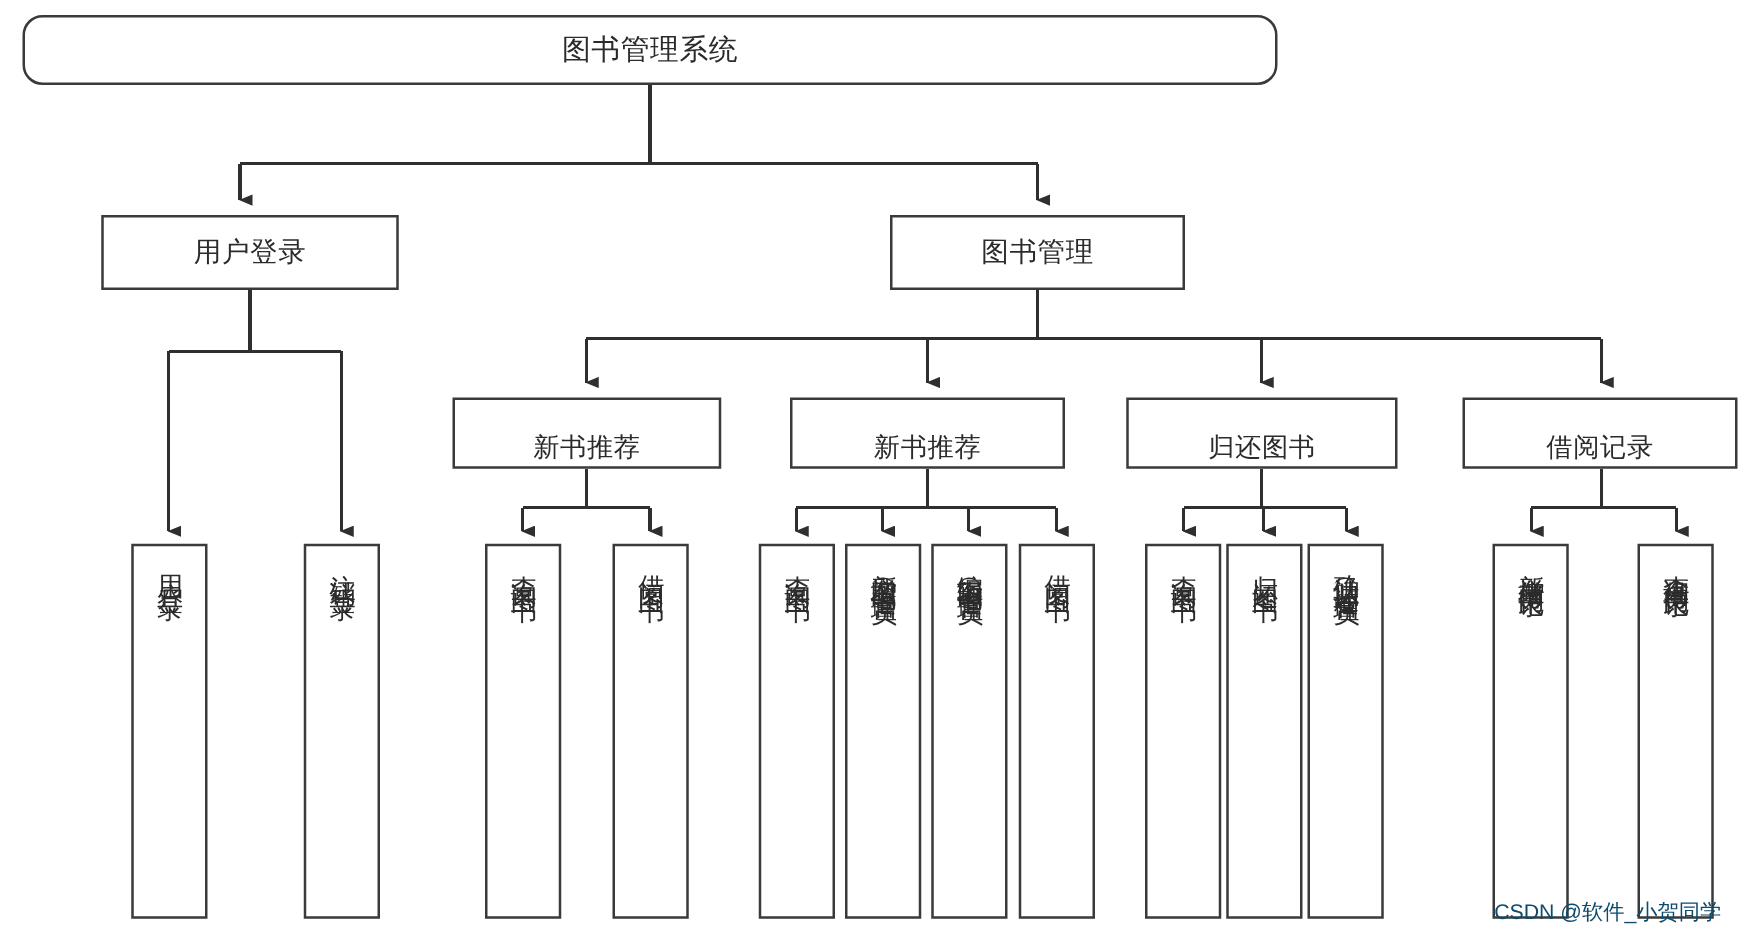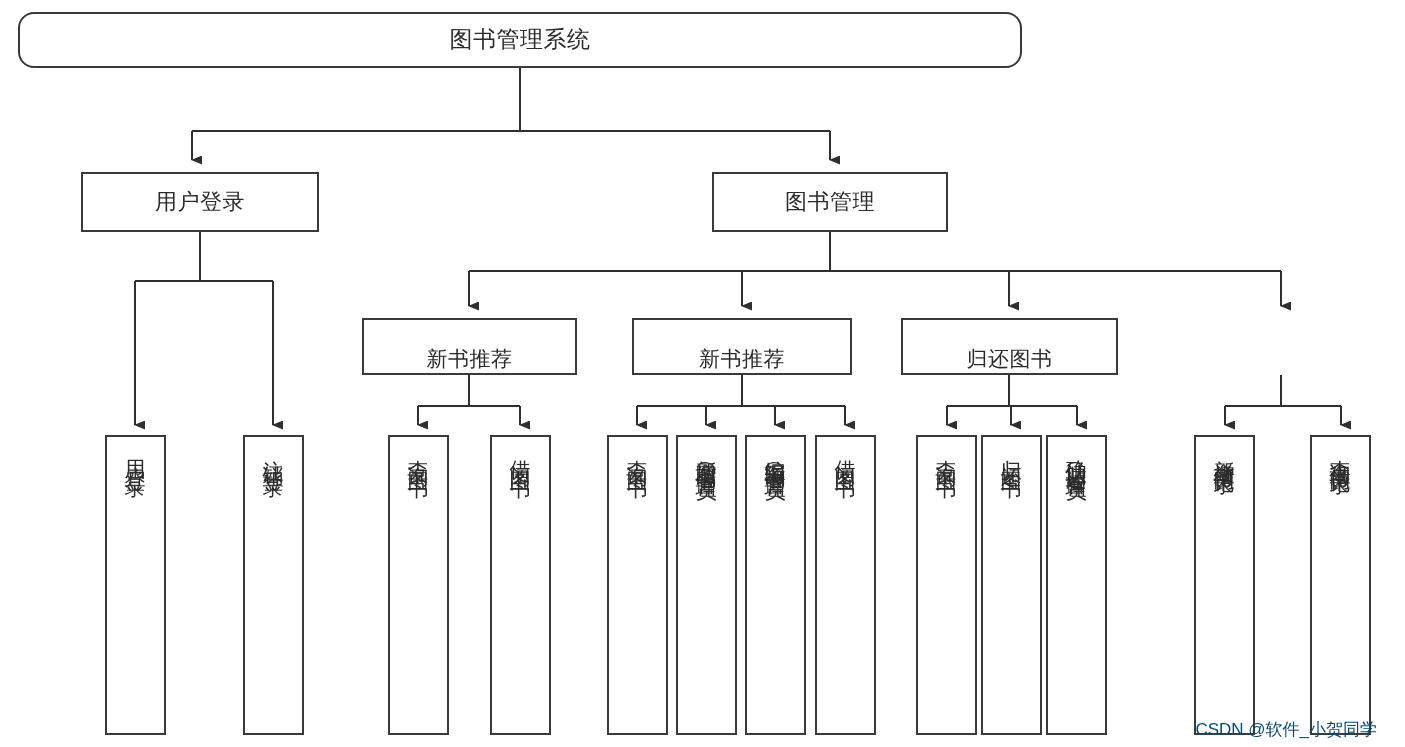--- a/index.html
+++ b/index.html
@@ -157,20 +157,23 @@
   </div>
 
   <div class="node level-2" style="left:632px; top:318px; width:220px; height:57px;">
     <span class="node-label">新书推荐</span>
   </div>
 
   <div class="node level-2" style="left:901px; top:318px; width:217px; height:57px;">
     <span class="node-label">归还图书</span>
   </div>
 
+  <div class="node level-2" style="left:1170px; top:318px; width:220px; height:57px;">
+    <span class="node-label">借阅记录</span>
+  </div>
 
   <div class="node leaf" style="left:105px; top:435px; width:61px; height:300px;">
     <span class="node-label">用户登录</span>
   </div>
 
   <div class="node leaf" style="left:243px; top:435px; width:61px; height:300px;">
     <span class="node-label">注销登录</span>
   </div>
 
   <div class="node leaf" style="left:388px; top:435px; width:61px; height:300px;">

